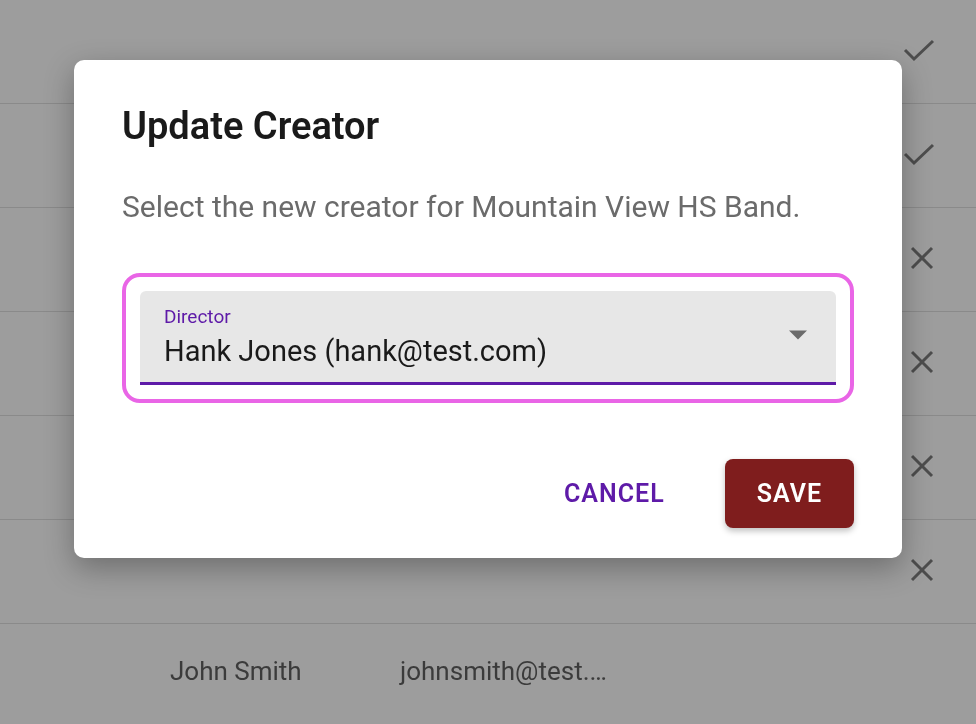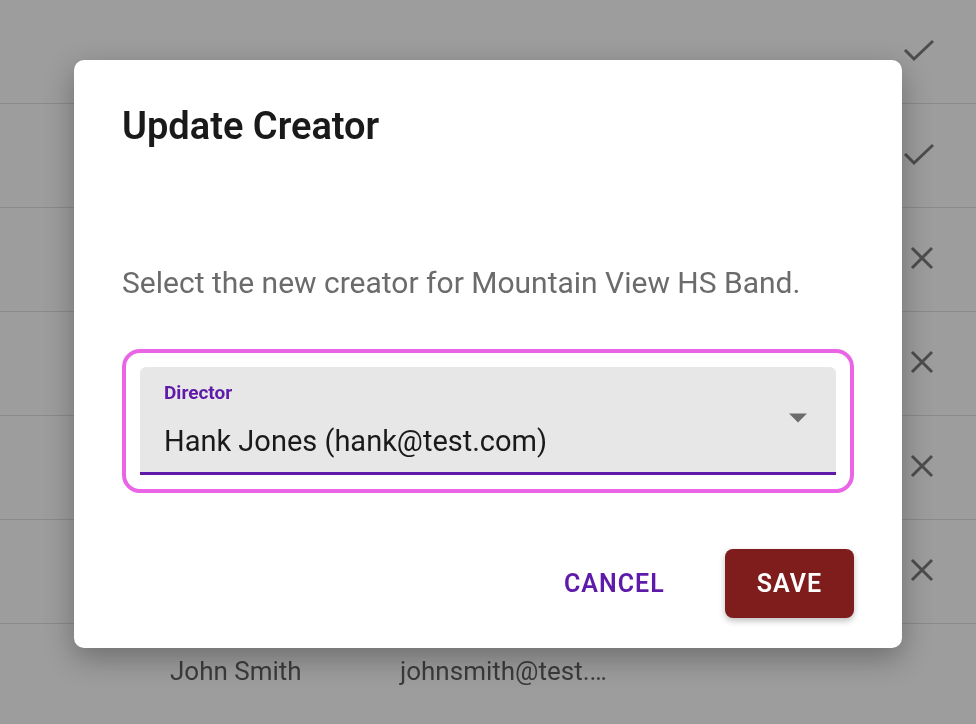--- a/index.html
+++ b/index.html
@@ -75,21 +75,21 @@
       border-radius: 10px;
       width: 828px;
       margin-top: 60px;
       padding: 44px 48px 30px 48px;
       box-shadow: 0 10px 30px rgba(0,0,0,0.3);
     }
     .dialog-title {
       font-size: 38px;
       font-weight: 600;
       color: #1a1a1a;
-      margin-bottom: 112px;
+      margin-bottom: 36px;
     }
     .dialog-desc {
       font-size: 30px;
       color: #6b6b6b;
       line-height: 1.55;
       margin-bottom: 42px;
     }
     .select-highlight {
       border: 4px solid #e965e6;
       border-radius: 18px;
@@ -101,22 +101,21 @@
       border-top-left-radius: 6px;
       border-top-right-radius: 6px;
       border-bottom: 3px solid #5e1aa8;
       padding: 14px 24px 14px 24px;
       position: relative;
       cursor: pointer;
     }
     .select-label {
       font-size: 19px;
       color: #5e1aa8;
-      margin-bottom: 20px;
-      font-weight: bold;
+      margin-bottom: 6px;
     }
     .select-value {
       font-size: 29px;
       color: #1a1a1a;
     }
     .select-caret {
       position: absolute;
       right: 28px;
       top: 50%;
       transform: translateY(-50%);

